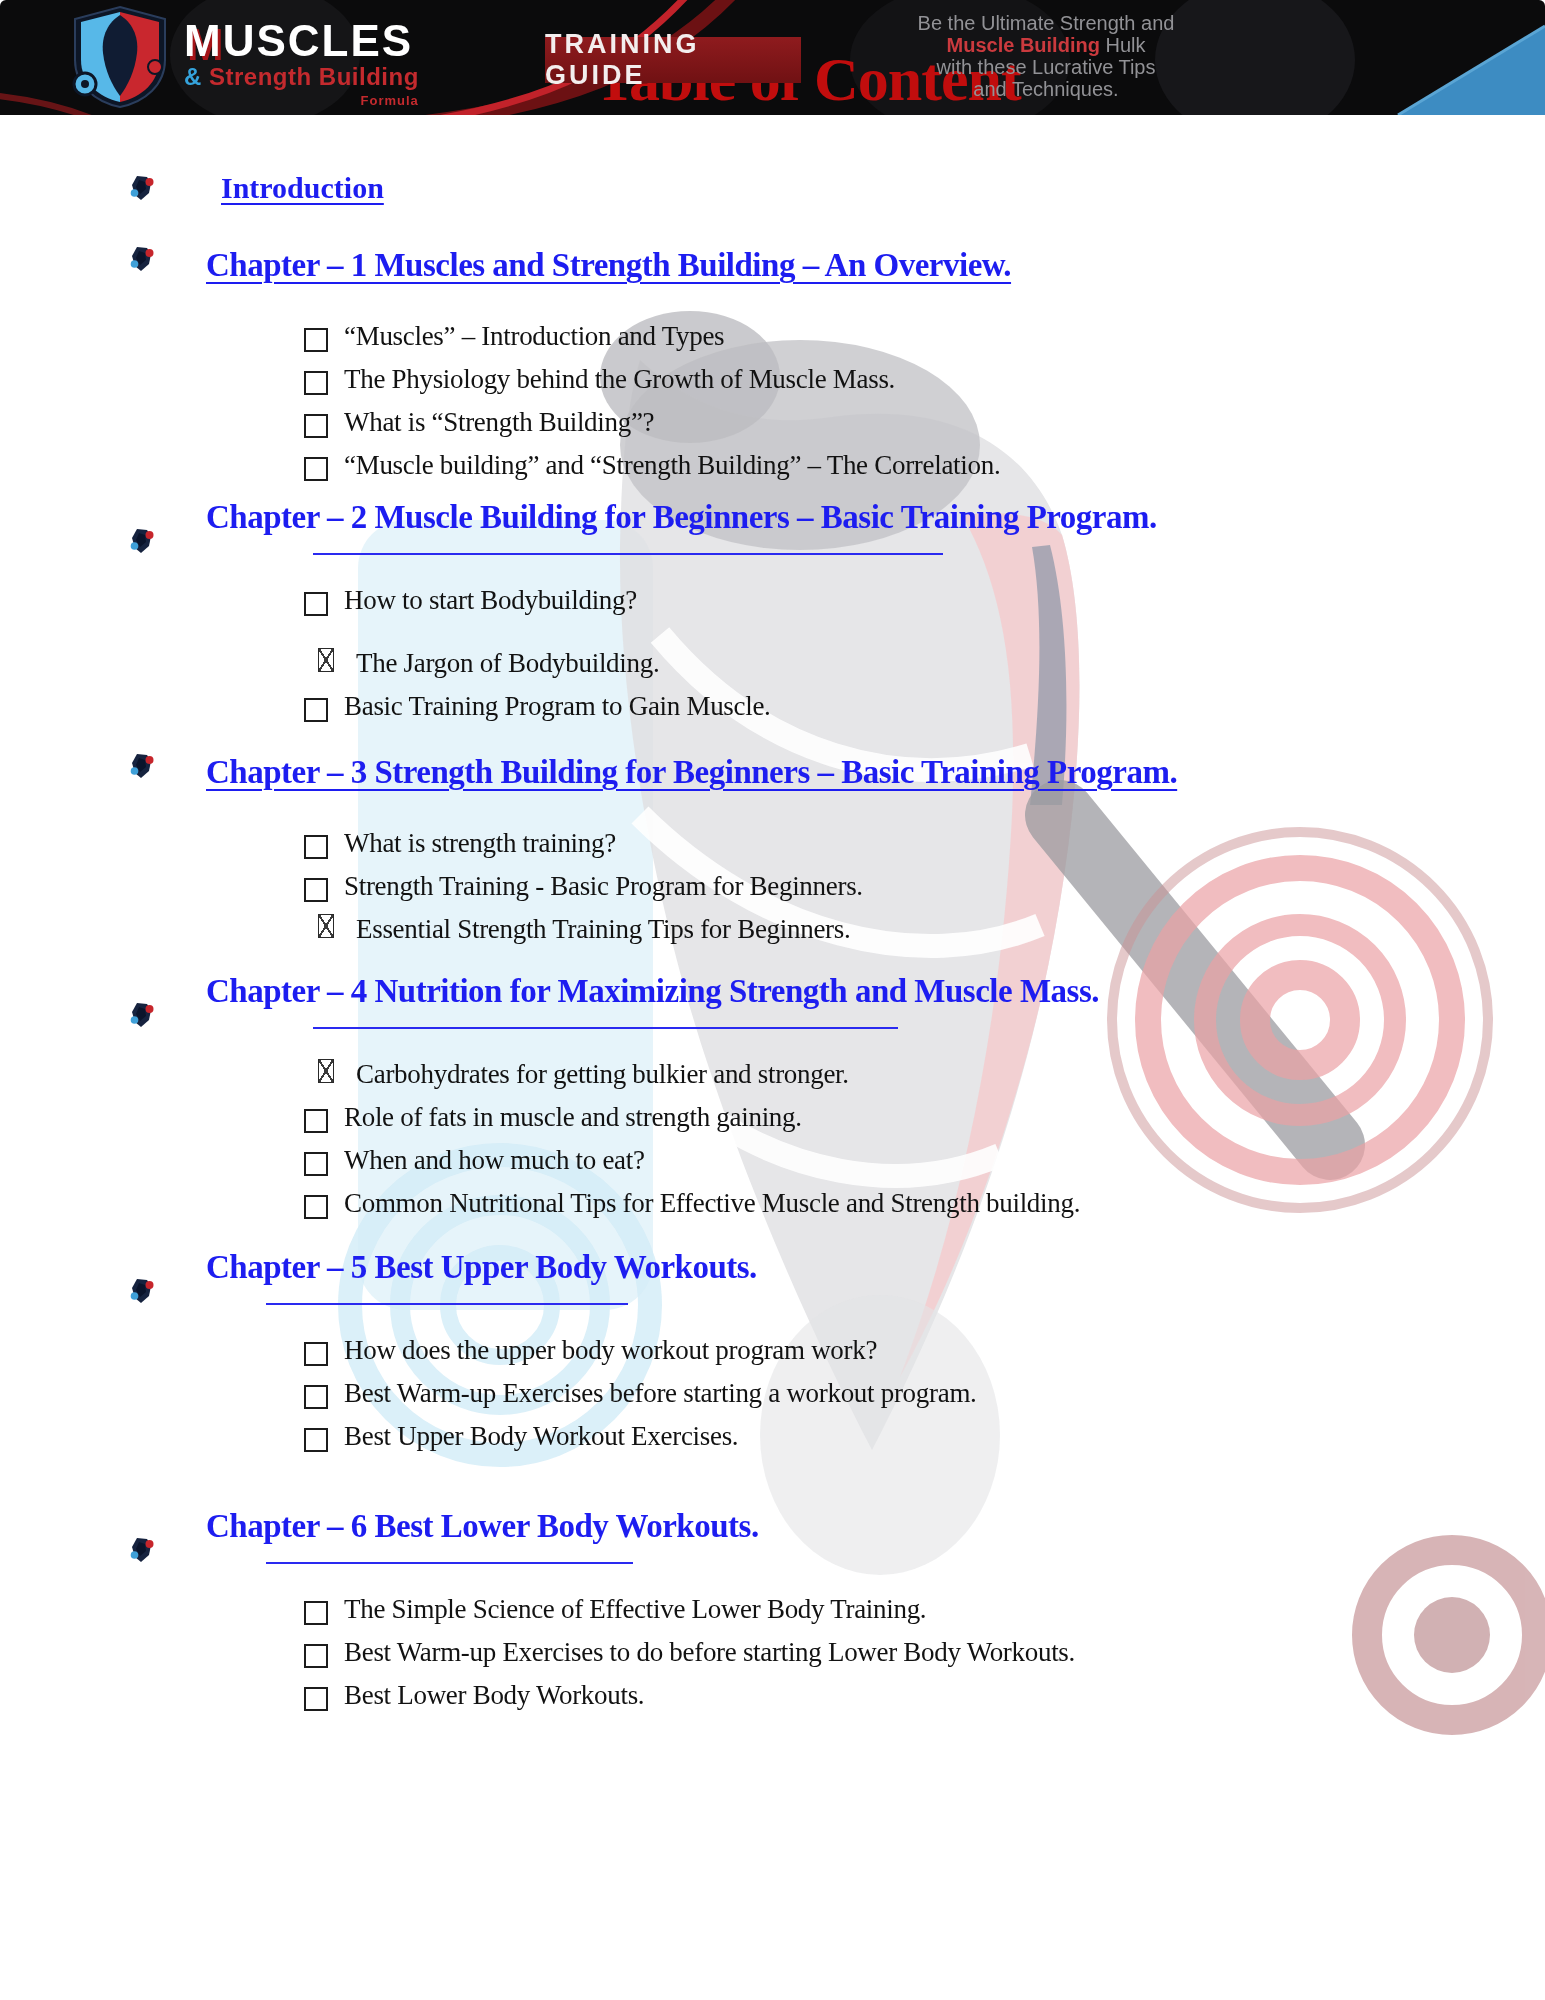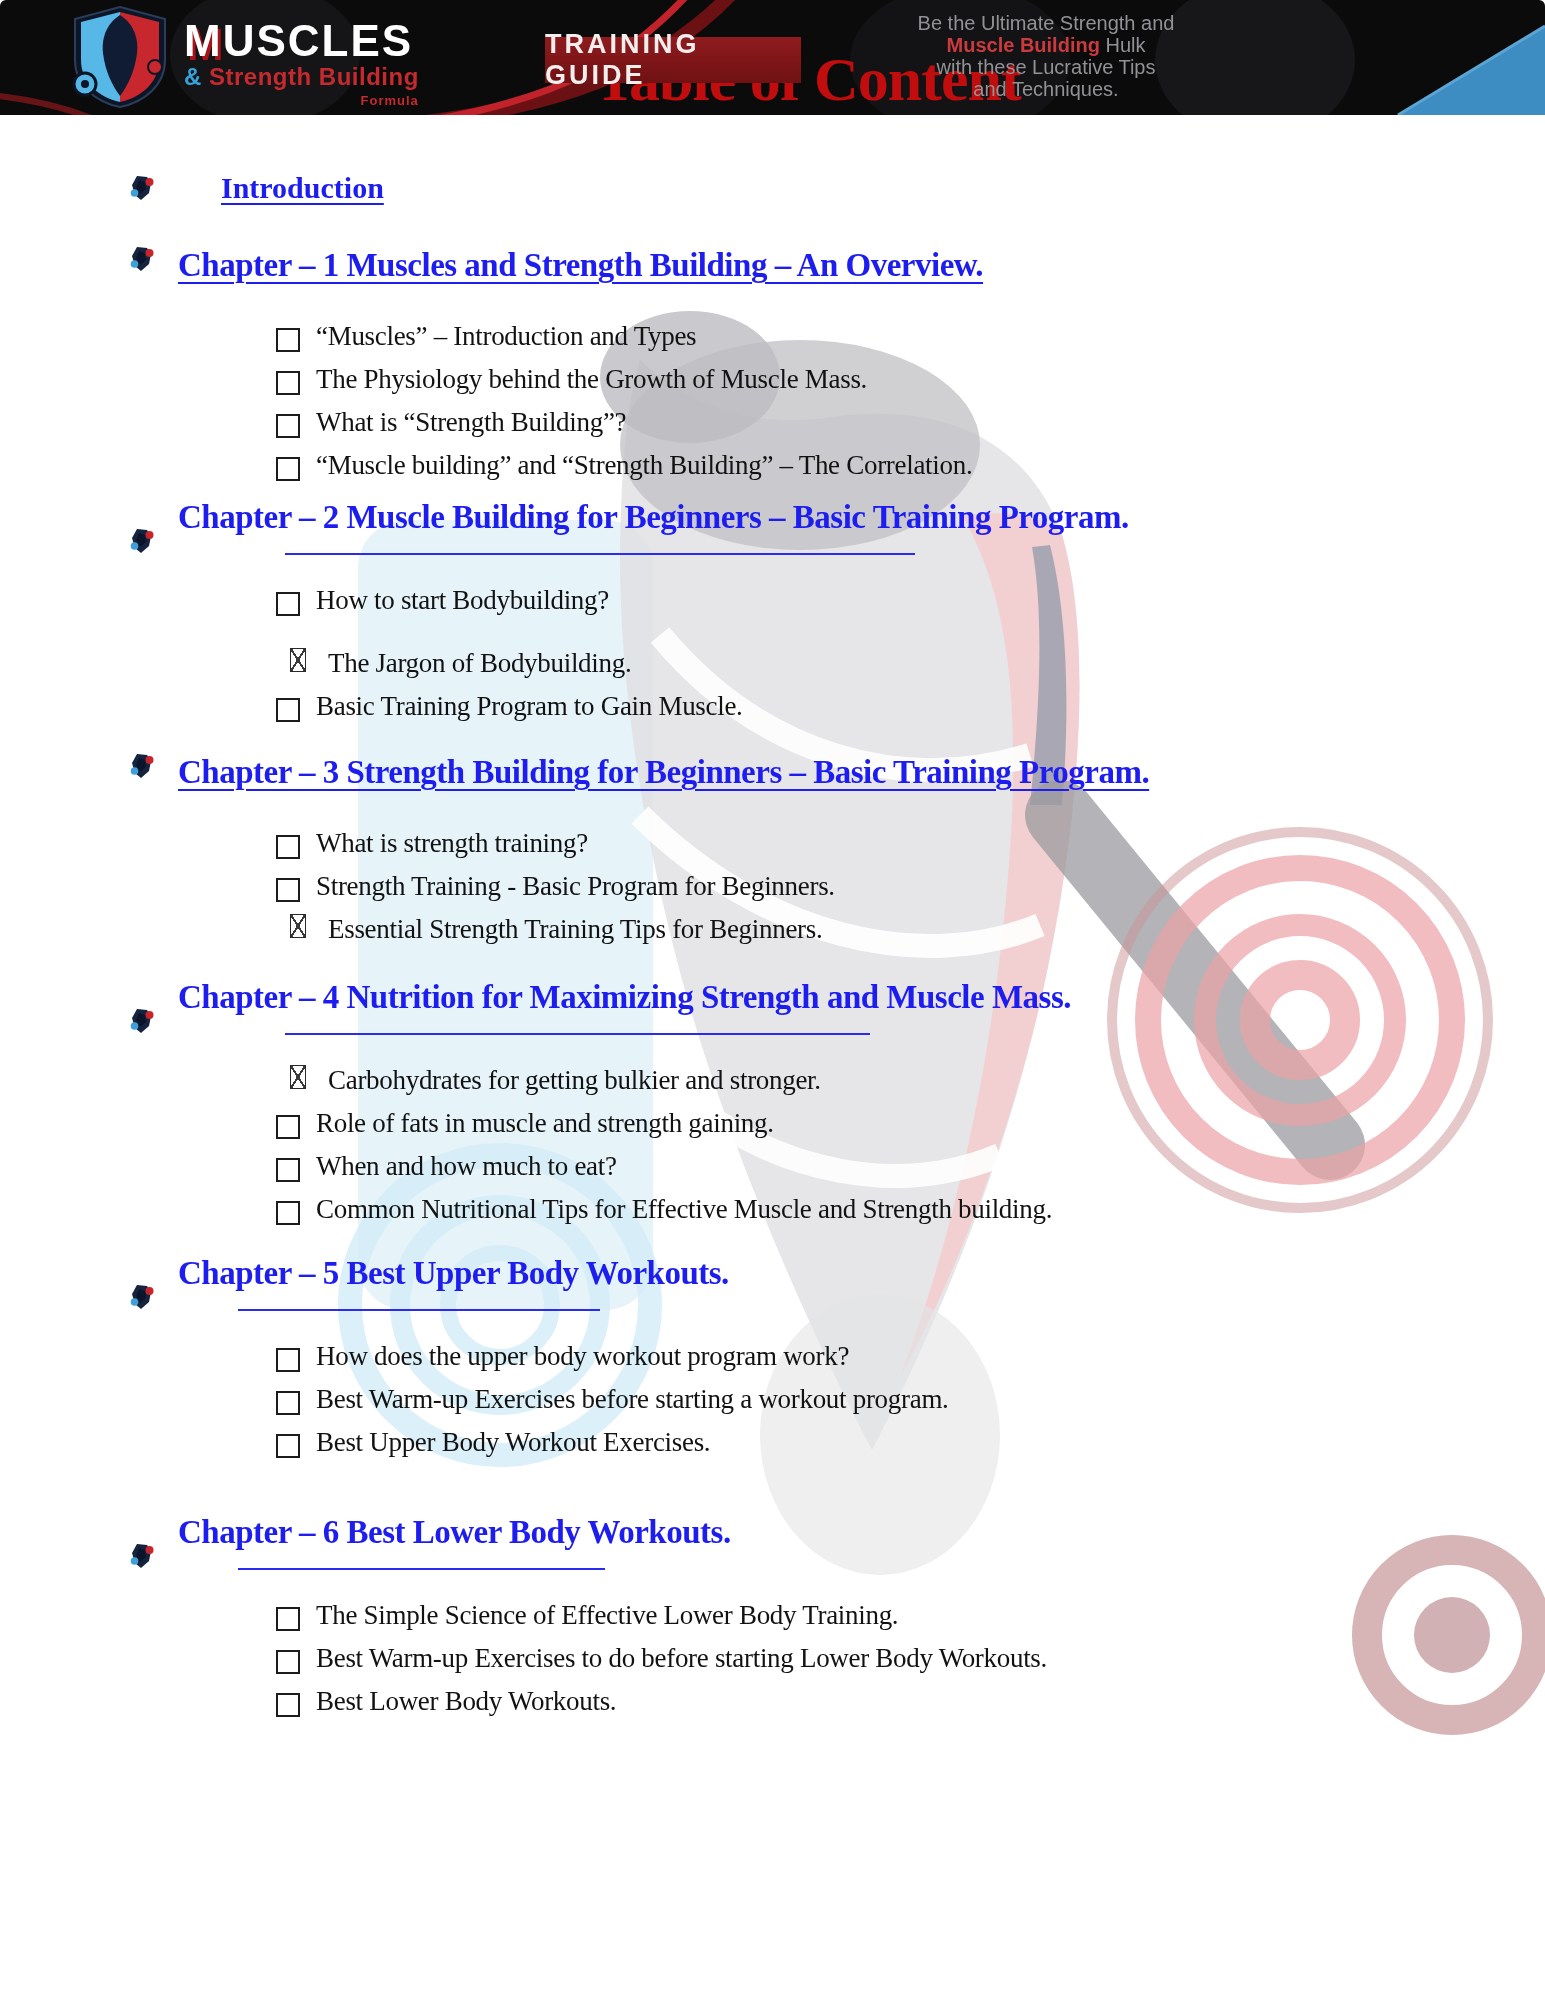--- a/index.html
+++ b/index.html
@@ -32,21 +32,21 @@
   
   .content{position:relative;z-index:2;padding:0 60px 0 130px;}
   .doc-title{margin-top:44px;text-align:center;color:#c10d0d;font-size:62px;font-weight:700;
       letter-spacing:-1px;}
   .toc-row{display:flex;align-items:center;gap:43px;}
   .intro-row{margin-top:56px;}
   .bullet{width:48px;flex:0 0 48px;display:flex;align-items:center;}
   .intro-link{color:#1d1df0;font-size:30px;font-weight:700;text-decoration:underline;
       text-decoration-thickness:2px;text-underline-offset:5px;cursor:pointer;}
   .chapter{margin-top:40px;}
-  .chapter-row{display:flex;align-items:flex-start;}
+  .chapter-row{display:flex;align-items:flex-start;gap:28px;}
   .chapter.low .bullet{margin-top:30px;}
   .chapter-title{display:inline-block;color:#1d1df0;font-size:33px;font-weight:700;
       letter-spacing:-0.5px;line-height:40px;cursor:pointer;text-decoration:none;}
   .chapter.inline-u .chapter-title{text-decoration:underline;text-decoration-thickness:2px;
       text-underline-offset:6px;}
   .ch-rule{height:0;border-top:2px solid #2a2af0;margin-top:16px;}
   .ch-1 .ch-rule{margin-left:107px;width:630px;}
   .ch-3 .ch-rule{margin-left:107px;width:585px;}
   .ch-4 .ch-rule{margin-left:60px;width:362px;}
   .ch-5 .ch-rule{margin-left:60px;width:367px;}
@@ -60,21 +60,21 @@
   li.xb{padding-left:14px;}
   .xbox{flex:0 0 16px;width:16px;height:24px;border:1.5px solid #2a2a2a;box-sizing:border-box;
       margin-right:22px;position:relative;top:-4px;align-self:center;
       background:
         linear-gradient(to top right, transparent calc(50% - 1px), #3a3a3a calc(50% - 1px), #3a3a3a calc(50% + 1px), transparent calc(50% + 1px)),
         linear-gradient(to bottom right, transparent calc(50% - 1px), #3a3a3a calc(50% - 1px), #3a3a3a calc(50% + 1px), transparent calc(50% + 1px));}
   
   .ch-0{margin-top:40px;}
   .ch-1{margin-top:10px;}
   .ch-2{margin-top:24px;}
-  .ch-3{margin-top:26px;}
+  .ch-3{margin-top:20px;}
   .ch-4{margin-top:22px;}
   .ch-5{margin-top:48px;}
 </style>
 </head>
 <body>
 
 <div class="page">
 
   <div class="header">
     <svg class="hdr-deco" width="1545" height="115" viewBox="0 0 1545 115">

